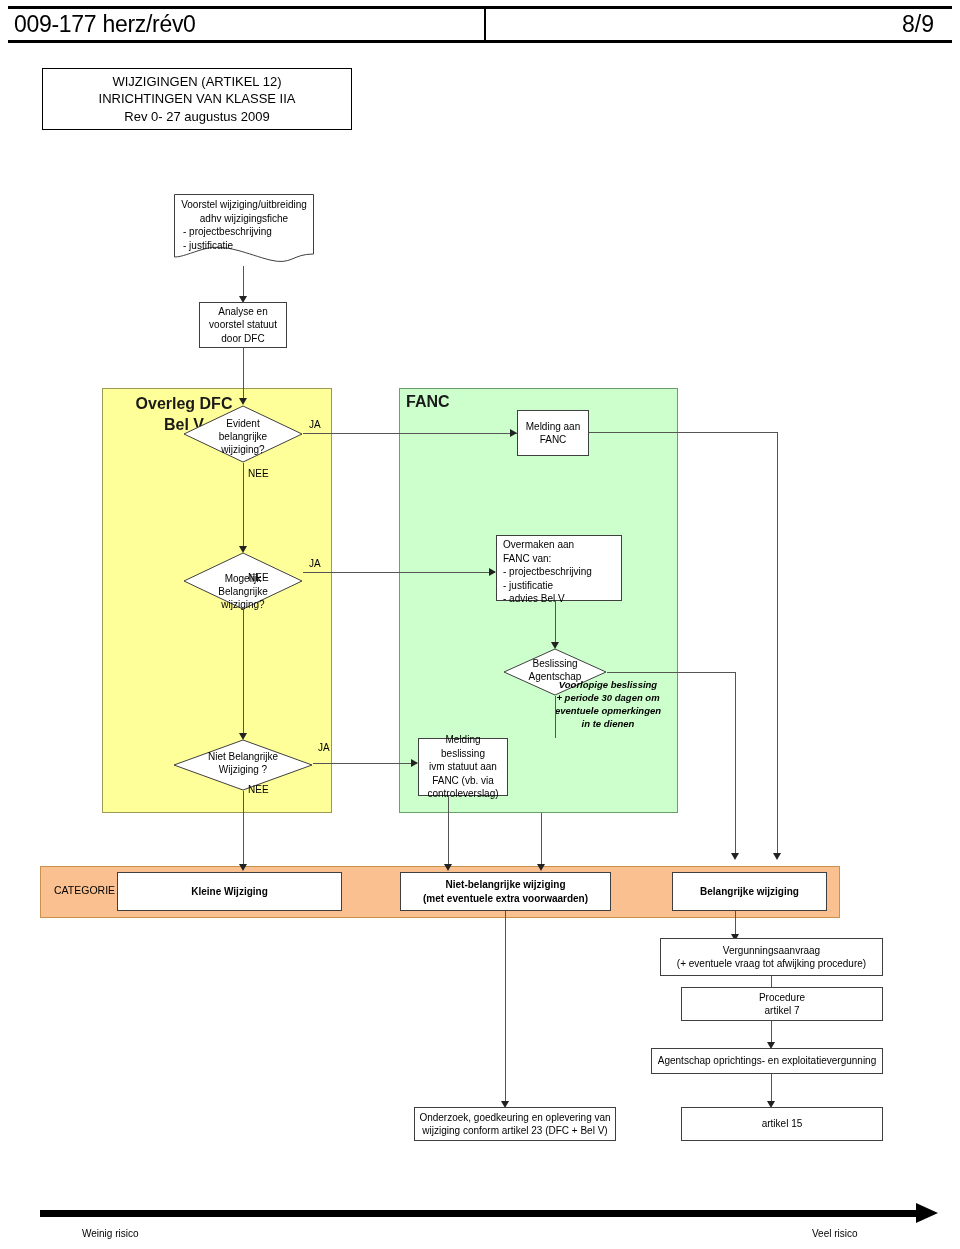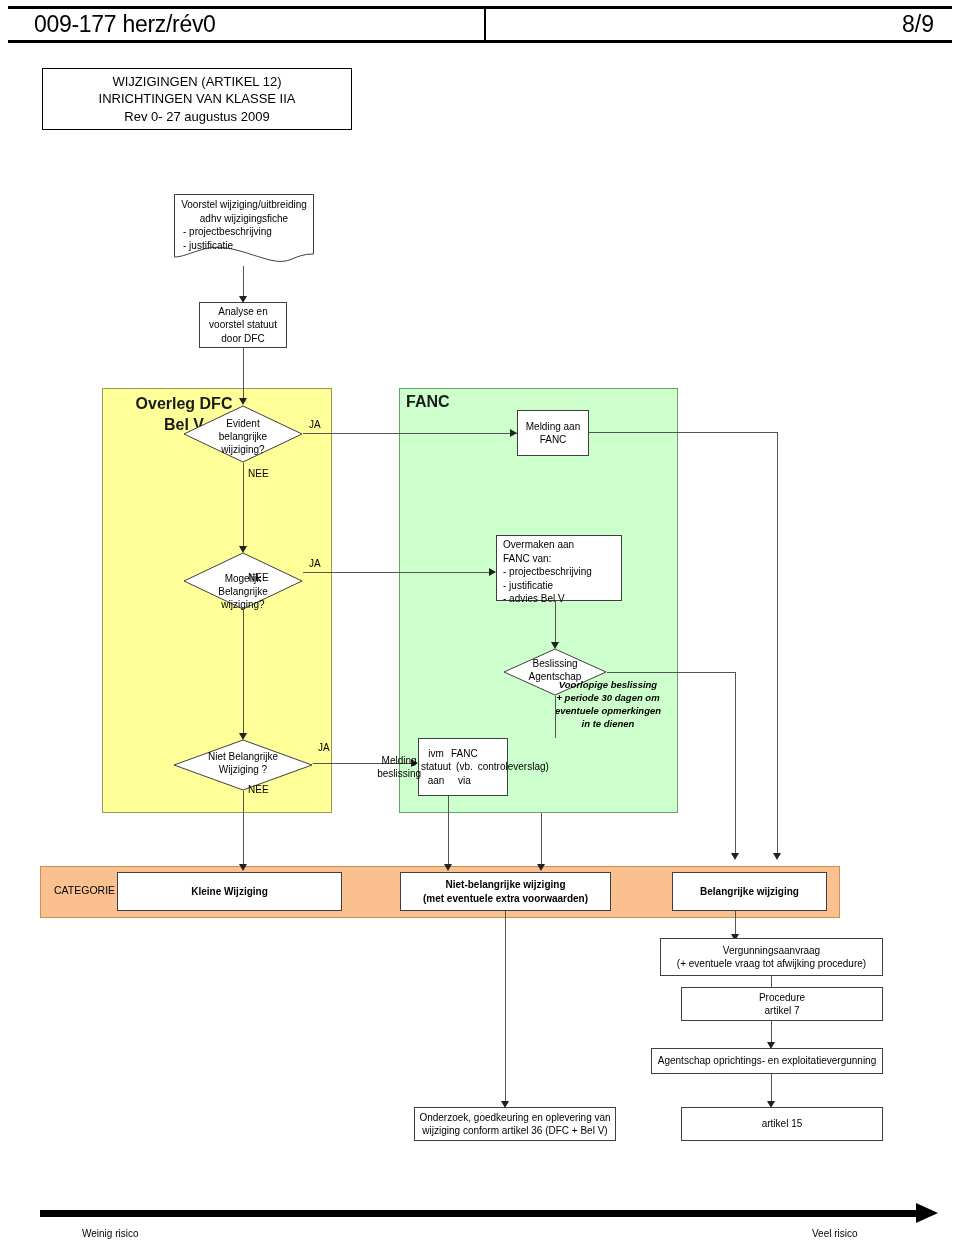--- a/index.html
+++ b/index.html
@@ -6,21 +6,21 @@
   body{width:960px;height:1249px;position:relative;
        font-family:"Liberation Sans", sans-serif;color:#000;
        -webkit-font-smoothing:antialiased;}
   .abs{position:absolute;box-sizing:border-box;}
 
   
   #hdr-rule-top{left:8px;top:6px;width:944px;height:3px;background:#000;}
   #hdr-rule-bot{left:8px;top:40px;width:944px;height:3px;background:#000;}
   #hdr-divider{left:484px;top:9px;width:2px;height:31px;background:#000;}
   #hdr-left{left:14px;top:9px;width:460px;height:31px;
-            display:flex;align-items:center;font-size:23px;letter-spacing:-.3px;margin-left:20px;}
+            display:flex;align-items:center;font-size:23px;letter-spacing:-.3px;}
   #hdr-right{left:492px;top:9px;width:452px;height:31px;
              display:flex;align-items:center;justify-content:flex-end;
              padding-right:10px;font-size:23px;}
 
   
   #title-box{left:42px;top:68px;width:310px;height:62px;
              border:1px solid #000;background:#fff;
              display:flex;flex-direction:column;align-items:center;
              justify-content:center;line-height:1.35;font-size:13px;}
   #title-box span{white-space:nowrap;}
@@ -226,21 +226,21 @@
 </div>
 
 <div class="abs elabel" style="left:318px;top:742px;">JA</div>
 <div class="abs hline" style="left:313px;top:763px;width:104px;"></div>
 <div class="abs arrow-r" style="left:411px;top:759px;"></div>
 
 <div class="abs elabel" style="left:248px;top:784px;">NEE</div>
 <div class="abs vline" style="left:243px;top:791px;height:76px;"></div>
 <div class="abs arrow-d" style="left:239px;top:864px;"></div>
 
-<div class="abs box" style="left:418px;top:738px;width:90px;height:58px;flex-direction:row;">
+<div class="abs box" style="left:418px;top:738px;width:90px;height:58px;flex-direction:column;">
   <div>Melding beslissing</div>
   <div>ivm statuut aan</div>
   <div>FANC (vb. via</div>
   <div>controleverslag)</div>
 </div>
 
 <div class="abs vline" style="left:448px;top:796px;height:71px;"></div>
 <div class="abs arrow-d" style="left:444px;top:864px;"></div>
 
 <div class="abs vline" style="left:541px;top:813px;height:54px;"></div>
@@ -283,21 +283,21 @@
 </div>
 
 <div class="abs vline" style="left:771px;top:1074px;height:30px;"></div>
 <div class="abs arrow-d" style="left:767px;top:1101px;"></div>
 
 <div class="abs vline" style="left:505px;top:911px;height:193px;"></div>
 <div class="abs arrow-d" style="left:501px;top:1101px;"></div>
 
 <div class="abs box" style="left:414px;top:1107px;width:202px;height:34px;flex-direction:column;">
   <div>Onderzoek, goedkeuring en oplevering van</div>
-  <div>wijziging conform artikel 36 (DFC + Bel V)</div>
+  <div>wijziging conform artikel 23 (DFC + Bel V)</div>
 </div>
 
 <div class="abs box" style="left:681px;top:1107px;width:202px;height:34px;flex-direction:column;">
   <div>artikel 15</div>
 </div>
 
 <div class="abs" id="risk-shaft"></div>
 <div class="abs" id="risk-head"></div>
 <div class="abs" id="risk-left">Weinig risico</div>
 <div class="abs" id="risk-right">Veel risico</div>

